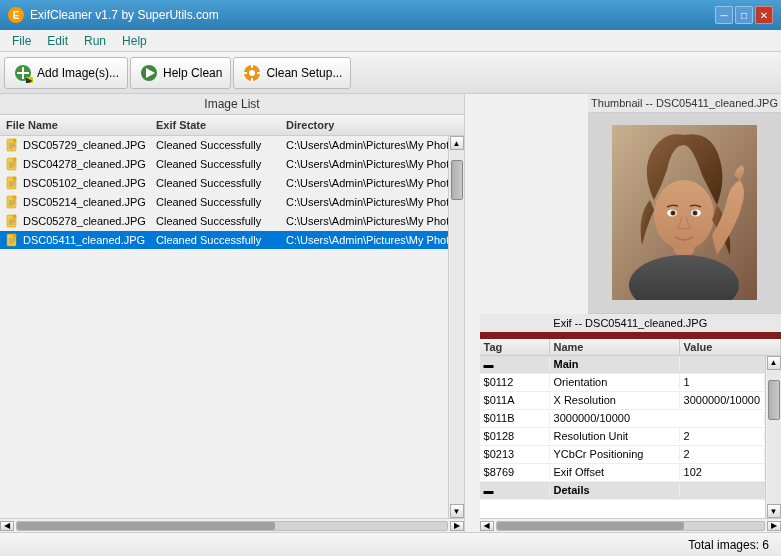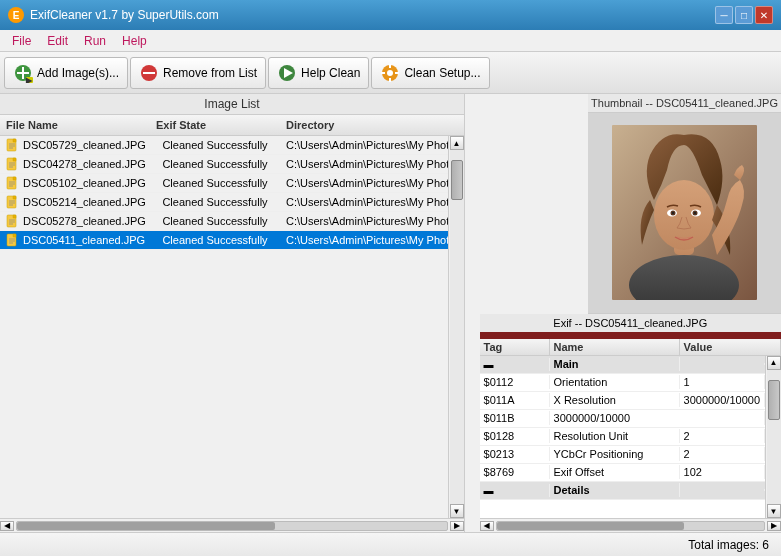--- a/index.html
+++ b/index.html
@@ -54,21 +54,21 @@
       border-bottom: 1px solid #ccc;
       height: 22px;
       display: flex;
       align-items: center;
       padding: 0 4px;
     }
     .menu-item {
       padding: 2px 8px;
       cursor: pointer;
       font-size: 12px;
-      color: #be185d;
+      color: #0f766e;
     }
 
     
     .toolbar {
       background: linear-gradient(to bottom, #f5f5f5, #e0e0e0);
       border-bottom: 1px solid #ccc;
       height: 42px;
       display: flex;
       align-items: center;
       padding: 0 4px;
@@ -135,21 +135,20 @@
       cursor: pointer;
     }
     .table-row.selected { background: #0078d7; color: white; }
     .table-row.selected .td { color: white; }
     .td {
       font-size: 11px;
       padding: 1px 6px;
       overflow: hidden;
       white-space: nowrap;
       color: #000;
-      text-align: center;
     }
     .td-filename { width: 150px; display: flex; align-items: center; gap: 3px; }
     .td-exif { width: 130px; }
     .td-dir { flex: 1; }
     .file-icon { width: 14px; height: 14px; flex-shrink: 0; }
 
     .h-scrollbar {
       height: 14px;
       background: #f0f0f0;
       border-top: 1px solid #ccc;
@@ -336,29 +335,20 @@
     <span class="icon">
       <svg width="20" height="20" viewBox="0 0 20 20">
         <circle cx="10" cy="10" r="8" fill="#2a8a2a" opacity="0.9"></circle>
         <rect x="9" y="4" width="2" height="12" fill="white"></rect>
         <rect x="4" y="9" width="12" height="2" fill="white"></rect>
         <rect x="13" y="14" width="7" height="6" fill="#cccc00" rx="1"></rect>
         <text x="13" y="20" font-size="8" fill="#333" font-weight="bold">▶</text>
       </svg>
     </span>
     <span>Add Image(s)...</span>
-  </button>
-  <button class="tool-btn">
-    <span class="icon">
-      <svg width="20" height="20" viewBox="0 0 20 20">
-        <circle cx="10" cy="10" r="8" fill="#cc2222" opacity="0.9"></circle>
-        <rect x="4" y="9" width="12" height="2" fill="white"></rect>
-      </svg>
-    </span>
-    <span>Remove from List</span>
   </button>
   <button class="tool-btn">
     <span class="icon">
       <svg width="20" height="20" viewBox="0 0 20 20">
         <circle cx="10" cy="10" r="8" fill="#2a7a2a" opacity="0.9"></circle>
         <polygon points="7,5 16,10 7,15" fill="white"></polygon>
       </svg>
     </span>
     <span>Help Clean</span>
   </button>

